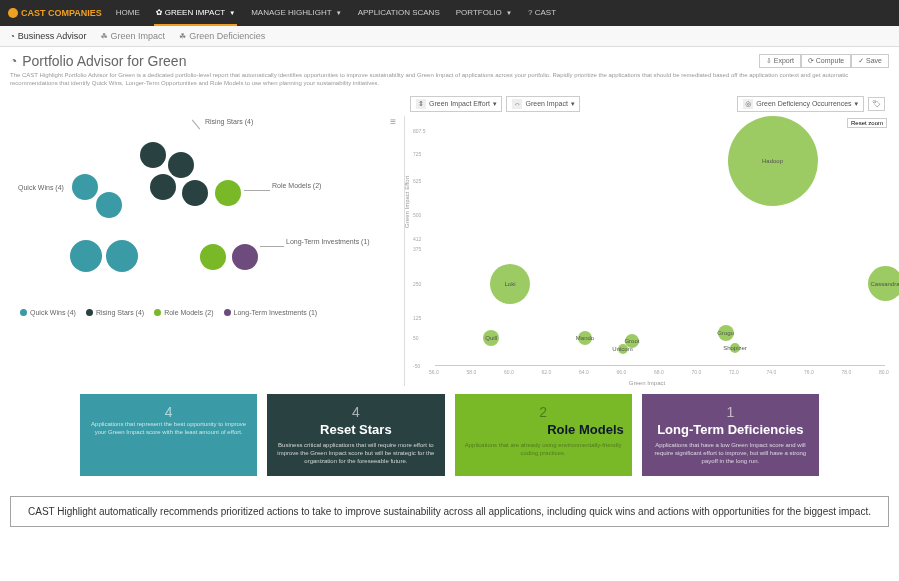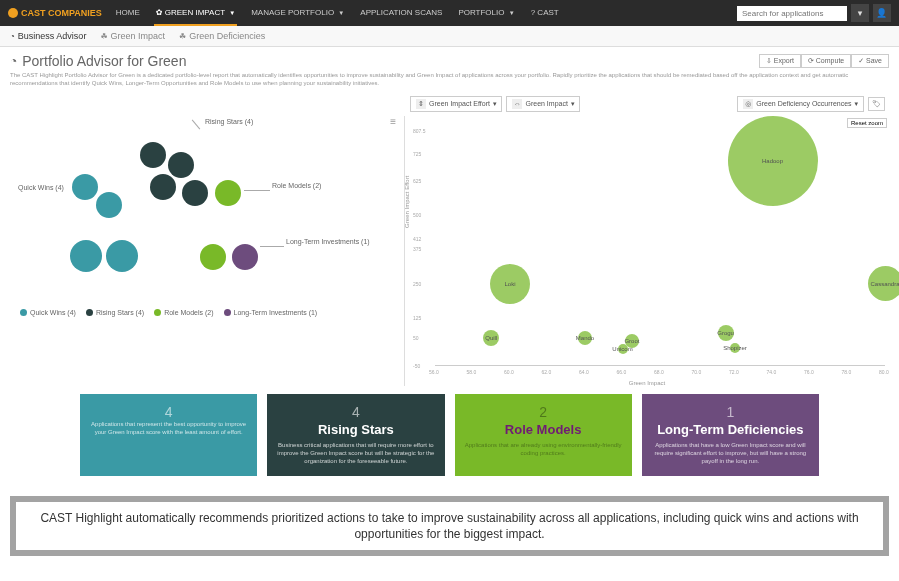--- a/index.html
+++ b/index.html
@@ -51,42 +51,37 @@
   .x-tick, .y-tick { position:absolute; font-size:5px; color:#aaa;}
   .cards-row { display:flex; gap:10px; padding: 8px 70px; }
   .card { flex:1; padding:10px 8px; color:#dbe7e3; text-align:center; min-height:80px;}
   .card .num { font-size:14px; color:rgba(255,255,255,0.6); }
   .card .ctitle { font-size:13px; font-weight:bold; color:#fff; margin:2px 0 4px;}
   .card .cdesc { font-size:6px; line-height:1.4; color:rgba(255,255,255,0.75);}
   .card.teal { background:#3a9aa5; }
   .card.dark { background:#2a4141; }
   .card.green { background:#79b928; }
   .card.green .num, .card.green .cdesc { color: rgba(0,0,0,0.35);}
-  .card.green .ctitle { color:#701a75;}
+  .card.green .ctitle { color:#0f172a;text-align:right;}
   .card.purple { background:#6d4c7d; }
-  .caption-box { margin:6px 10px; border:6px solid #a3a3a3; padding:8px 14px; text-align:center; font-size:12px; line-height:1.35;}
+  .caption-box { margin:6px 10px; border:1px solid #a3a3a3; padding:8px 14px; text-align:center; font-size:10px; line-height:1.35;}
   .scatter-plot-area { position:absolute; left:30px; right:4px; top:4px; bottom:20px; border-bottom:1px solid #ccc; }
 </style>
 </head>
 <body>
 
 <div class="topbar">
   <span class="brand"><span class="brand-logo"></span><span>CAST COMPANIES</span></span>
   <div class="topnav">
     <span class="topnav-item">HOME</span>
     <span class="topnav-item active"><span class="leaf-ic">✿</span> <span>GREEN IMPACT</span> <span class="tri">▼</span></span>
-    <span class="topnav-item"><span>MANAGE PORTFOLIO</span> <span class="tri">▼</span></span>
+    <span class="topnav-item"><span>MANAGE HIGHLIGHT</span> <span class="tri">▼</span></span>
     <span class="topnav-item">APPLICATION SCANS</span>
     <span class="topnav-item"><span>PORTFOLIO</span> <span class="tri">▼</span></span>
     <span class="topnav-item"><span>?</span> <span>CAST</span></span>
-  </div>
-  <div class="top-right">
-    <input class="search-box" placeholder="Search for applications" style="">
-    <span class="icon-btn">▾</span>
-    <span class="icon-btn">👤</span>
   </div>
 </div>
 
 <div class="subtabs">
   <span class="subtab active">
       <span class="leaf-ic">◔</span>
       <span>Business Advisor</span>
     </span>
   <span class="subtab">
       <span class="leaf-ic">☘</span>
@@ -228,21 +223,21 @@
     </div>
   </div>
 
   <div class="cards-row">
     <div class="card teal">
       <div class="num">4</div>
       <div class="cdesc">Applications that represent the best opportunity to improve your Green Impact score with the least amount of effort.</div>
     </div>
     <div class="card dark">
       <div class="num">4</div>
-      <div class="ctitle">Rising Stars</div>
+      <div class="ctitle">Reset Stars</div>
       <div class="cdesc">Business critical applications that will require more effort to improve the Green Impact score but will be strategic for the organization for the foreseeable future.</div>
     </div>
     <div class="card green">
       <div class="num">2</div>
       <div class="ctitle">Role Models</div>
       <div class="cdesc">Applications that are already using environmentally-friendly coding practices.</div>
     </div>
     <div class="card purple">
       <div class="num">1</div>
       <div class="ctitle">Long-Term Deficiencies</div>

